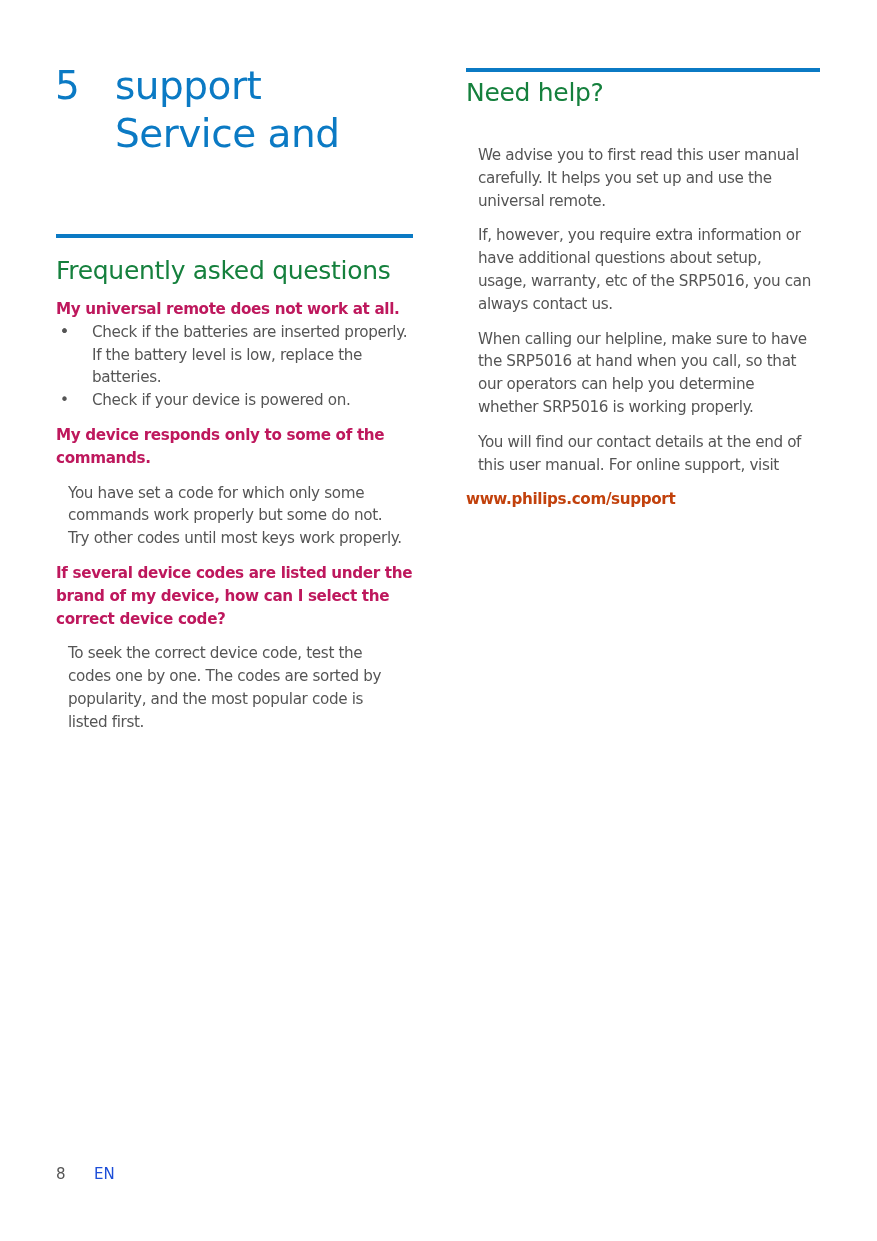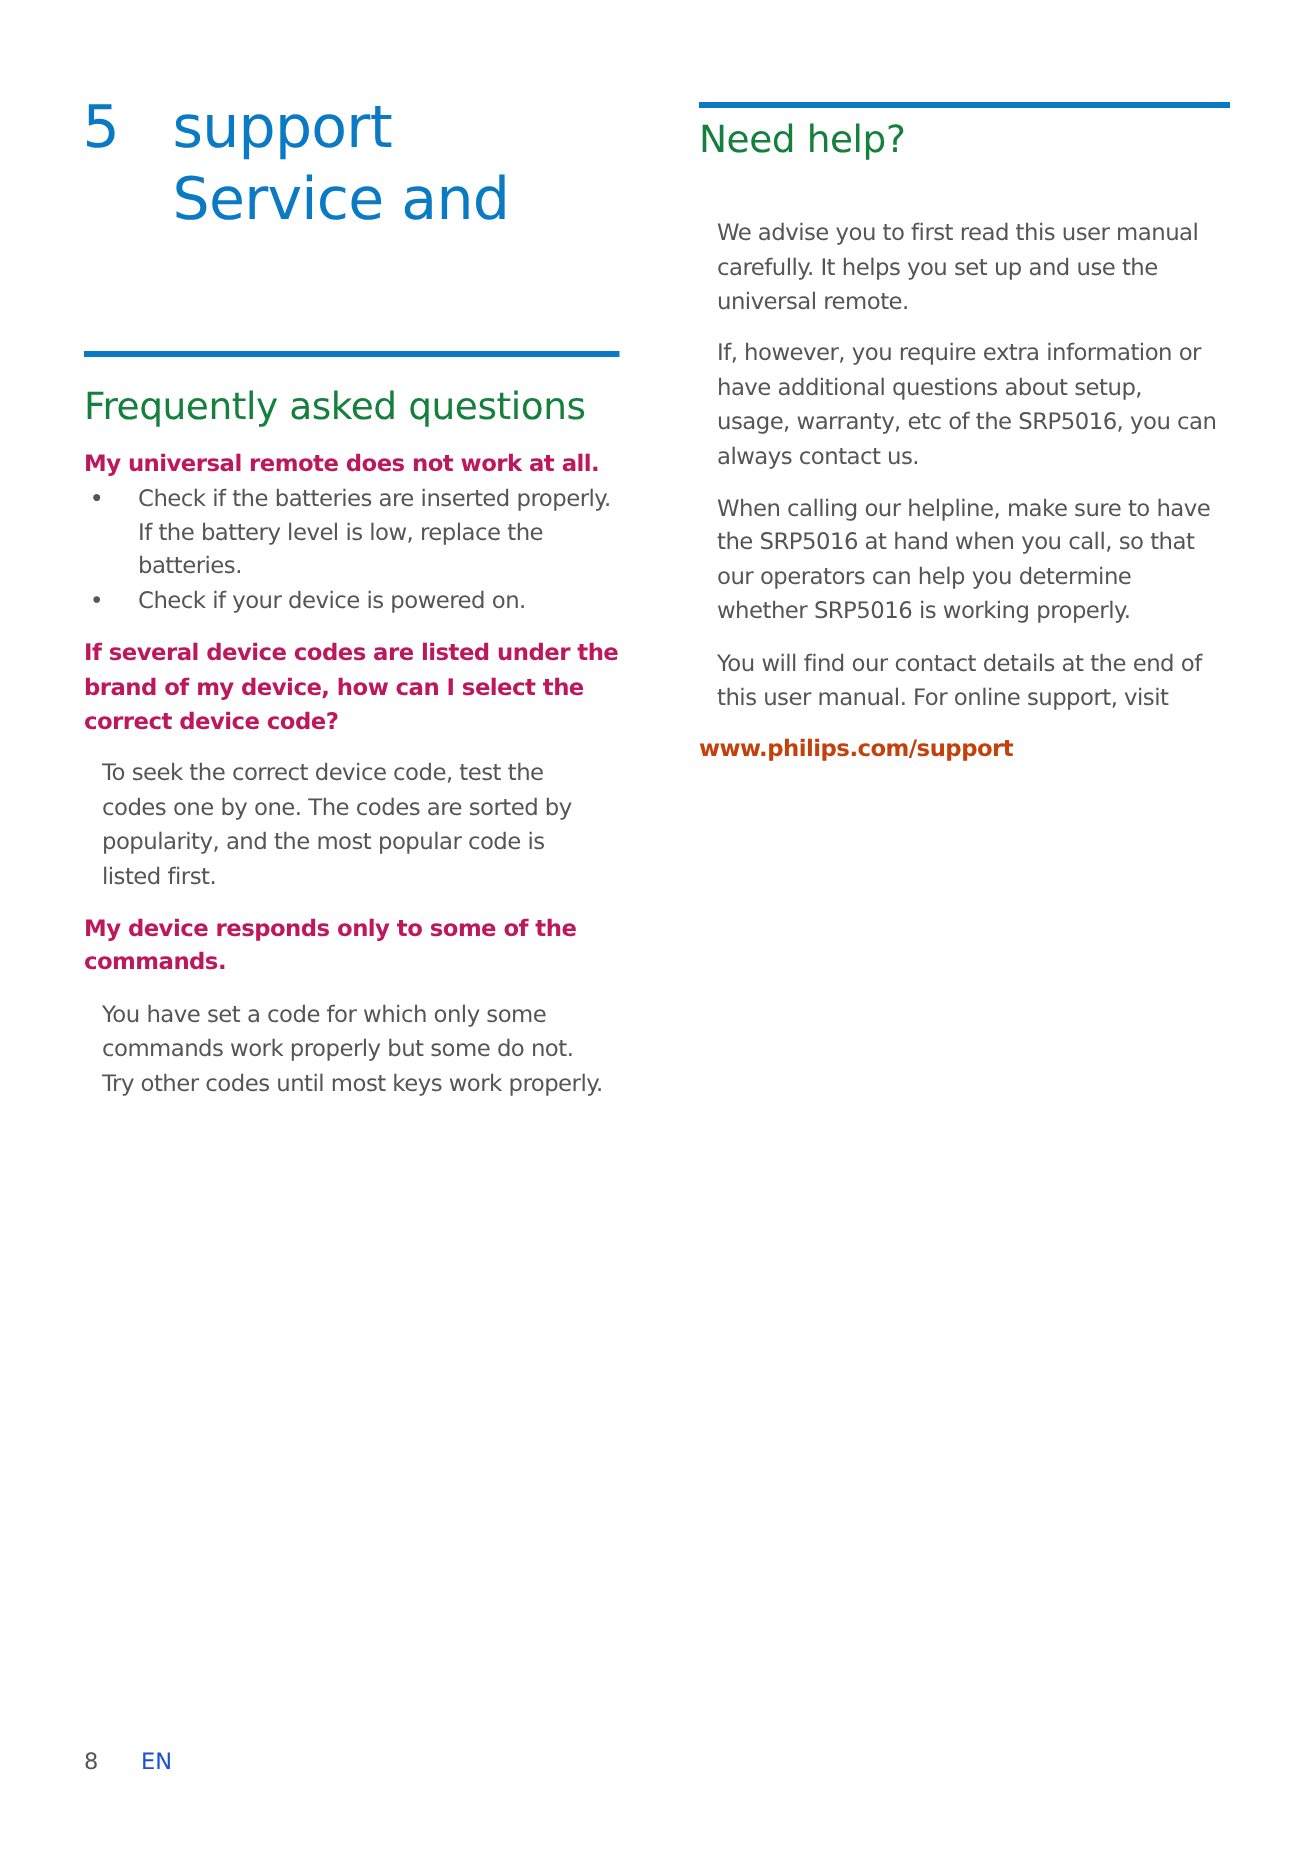--- a/index.html
+++ b/index.html
@@ -57,26 +57,26 @@
 <div class="col" style="left:56px; top:298px; width:360px;">
   <div class="block">
     <p class="q">My universal remote does not work at all.</p>
     <ul class="bullets">
       <li><span class="dot">•</span></li>
       <li><span class="dot">•</span><span>Check if the batteries are inserted properly. If the battery level is low, replace the batteries.</span></li>
       <li><span class="dot">•</span><span>Check if your device is powered on.</span></li>
     </ul>
   </div>
   <div class="block">
+    <p class="q">My device responds only to some of the commands.</p>
+    <p class="p">You have set a code for which only some commands work properly but some do not. Try other codes until most keys work properly.</p>
+  </div>
+  <div class="block">
     <p class="q">If several device codes are listed under the brand of my device, how can I select the correct device code?</p>
     <p class="p">To seek the correct device code, test the codes one by one. The codes are sorted by popularity, and the most popular code is listed first.</p>
-  </div>
-  <div class="block">
-    <p class="q">My device responds only to some of the commands.</p>
-    <p class="p">You have set a code for which only some commands work properly but some do not. Try other codes until most keys work properly.</p>
   </div>
 </div>
 
 <div class="rule" style="left:466px; top:68px; width:354px;"></div>
 <div class="h2" style="left:466px; top:78px;">Need help?</div>
 
 <div class="col" style="left:466px; top:132px; width:358px;">
   <p class="p">We advise you to first read this user manual carefully. It helps you set up and use the universal remote.</p>
   <p class="p">If, however, you require extra information or have additional questions about setup, usage, warranty, etc of the SRP5016, you can always contact us.</p>
   <p class="p">When calling our helpline, make sure to have the SRP5016 at hand when you call, so that our operators can help you determine whether SRP5016 is working properly.</p>

